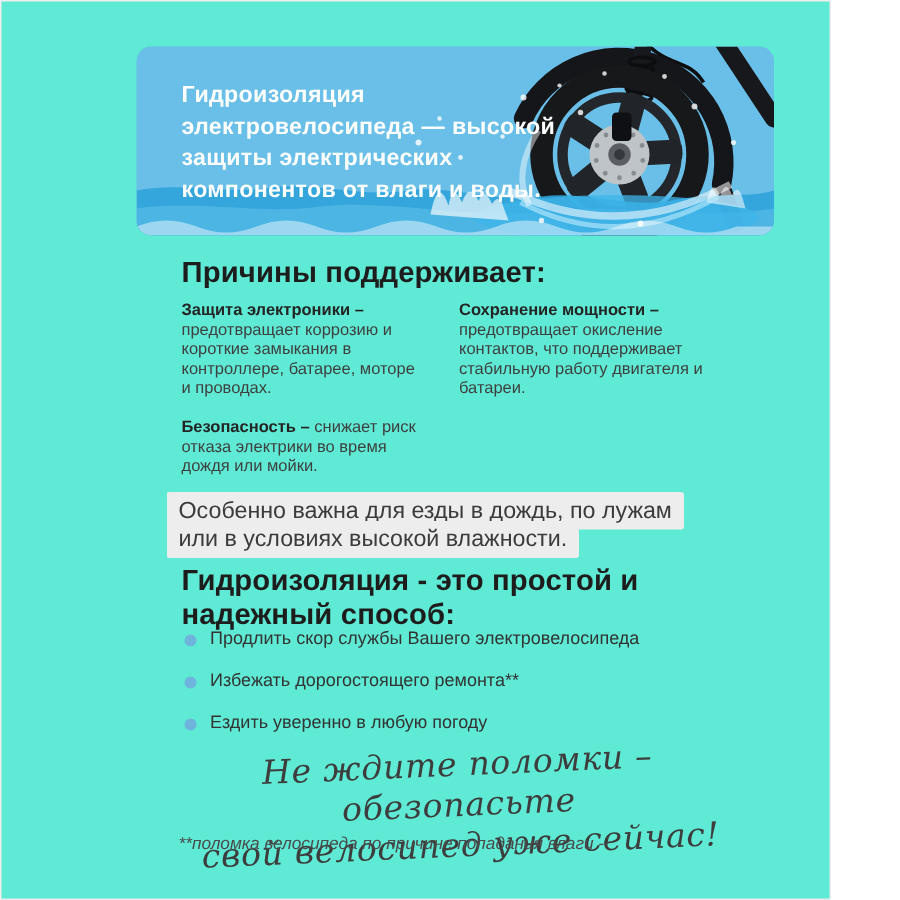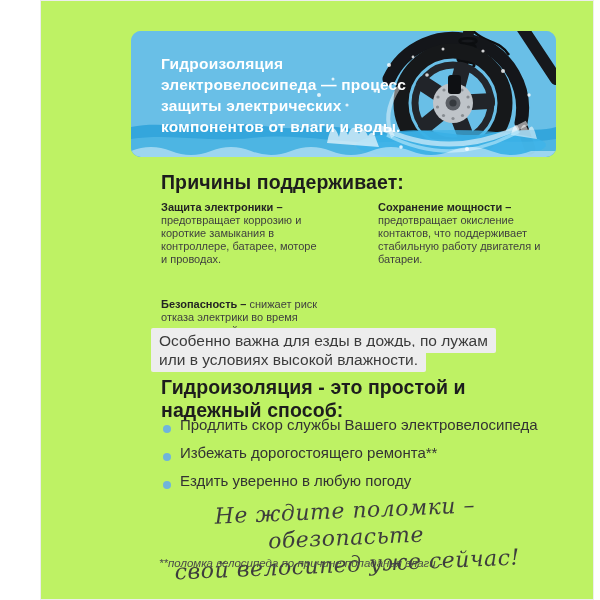--- a/index.html
+++ b/index.html
@@ -1,44 +1,44 @@
 <!DOCTYPE html>
 <html><head>
 <meta charset="utf-8">
 <style>
   html,body{margin:0;padding:0;background:#fff;}
   .page{
-    position:relative;width:554px;height:600px;background:#bef264;
+    position:relative;width:554px;height:600px;background:#5eead4;
     border:1px solid #ededed;box-sizing:border-box;overflow:hidden;
-    font-family:"Liberation Sans",sans-serif;color:#3f3f3f;margin-left:40px;
+    font-family:"Liberation Sans",sans-serif;color:#3f3f3f;
   }
   
   .banner{position:absolute;left:90px;top:30px;width:425px;height:126px;
     border-radius:10px;overflow:hidden;background:#69bfe7;}
   .banner svg{position:absolute;left:0;top:0;width:100%;height:100%;display:block;}
   .banner-text{position:absolute;left:30px;top:22px;color:#ffffff;font-weight:800;
     font-size:15.5px;line-height:21px;letter-spacing:.2px;}
   
   .h1{position:absolute;left:120px;top:170px;margin:0;font-size:19.5px;font-weight:800;
     color:#1d1d1d;letter-spacing:.1px;}
   .reasons-grid{position:absolute;left:120px;top:200px;width:380px;
-    display:grid;grid-template-columns:185px 180px;column-gap:0;row-gap:13px;gap:32px;}
+    display:grid;grid-template-columns:185px 180px;column-gap:0;row-gap:13px;}
   .reason{margin:0;font-size:11px;line-height:13px;color:#3f3f3f;padding-right:28px;}
   .reason:nth-child(2n){padding-right:8px;}
   .reason b{color:#242424;font-weight:700;}
   
   .highlight{position:absolute;left:110px;top:330px;width:362px;font-size:15.5px;
     line-height:19px;color:#3b3b3b;}
   .highlight .hl{background:#ededed;padding:4px 8px;border-radius:2px;
     -webkit-box-decoration-break:clone;box-decoration-break:clone;}
   
   .h2{position:absolute;left:120px;top:375px;margin:0;width:330px;font-size:19.5px;
     line-height:23px;font-weight:800;color:#1d1d1d;letter-spacing:.1px;}
   .benefits{position:absolute;left:120px;top:416px;margin:0;padding:0;list-style:none;width:380px;}
-  .benefits li{display:flex;align-items:flex-end;margin-bottom:12px;font-size:15px;
+  .benefits li{display:flex;align-items:center;margin-bottom:12px;font-size:12px;
     line-height:16px;color:#333333;}
   .dot{flex:0 0 auto;width:8px;height:8px;border-radius:50%;background:#6fb4dc;
     margin:4px 9px 0 2px;}
   
   .cta{position:absolute;left:110px;top:496px;width:390px;text-align:center;
     font-family:"DejaVu Serif",serif;font-style:italic;font-size:22px;line-height:27px;
     color:#3d3d3d;transform:rotate(-2.5deg);letter-spacing:.5px;}
   
   .footnote{position:absolute;left:118px;top:554px;font-style:italic;font-size:11.5px;
     line-height:16px;color:#4a4a4a;}
@@ -114,21 +114,21 @@
         <circle cx="352" cy="20" r="1.6"></circle>
           <circle cx="372" cy="40" r="2"></circle>
         <circle cx="398" cy="64" r="1.7"></circle>
           <circle cx="270" cy="116" r="1.8"></circle>
         <circle cx="336" cy="118" r="2"></circle>
       </g>
       <path d="M0,120 Q20,112 40,120 T80,120 T120,120 T160,120 T200,120 T240,120 T280,120 T320,120 T360,120 T400,120 L425,120 L425,126 L0,126 Z" fill="rgba(255,255,255,0.45)"></path>
     </svg>
     <div class="banner-text">
       <div>Гидроизоляция</div>
-      <div>электровелосипеда — процесс</div>
+      <div>электровелосипеда — высокой</div>
       <div>защиты электрических</div>
       <div>компонентов от влаги и воды.</div>
     </div>
   </div>
 
   <h2 class="h1">Причины поддерживает:</h2>
   <div class="reasons-grid">
     <p class="reason"><b>Защита электроники –</b> <span>предотвращает коррозию и короткие замыкания в контроллере, батарее, моторе и проводах.</span></p>
     <p class="reason"><b>Сохранение мощности –</b> <span>предотвращает окисление контактов, что поддерживает стабильную работу двигателя и батареи.</span></p>
     <p class="reason"><b>Безопасность –</b> <span>снижает риск отказа электрики во время дождя или мойки.</span></p>

